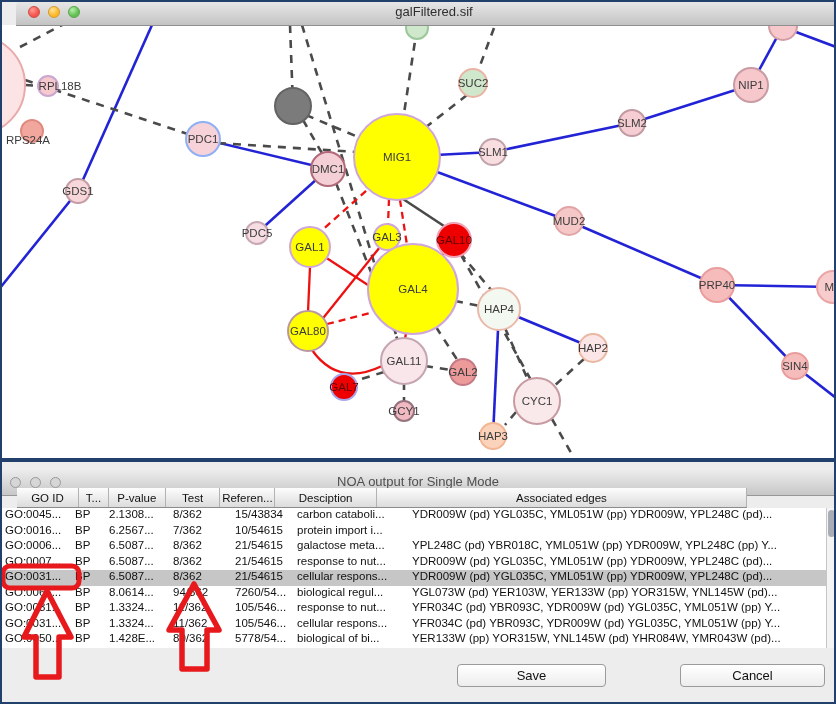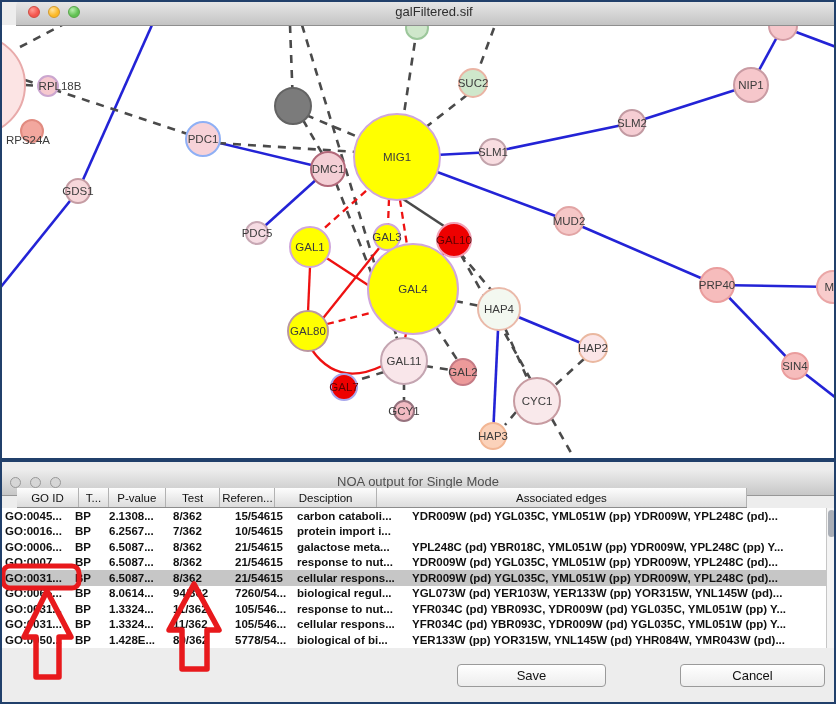--- a/index.html
+++ b/index.html
@@ -19,21 +19,21 @@
   .bwin{position:absolute;left:0;top:458px;width:836px;height:246px;background:#ededed;z-index:2;border-top:4px solid #21406b;}
   .titlebar2{position:absolute;left:0;top:8px;width:836px;height:25px;
     background:linear-gradient(#ececec,#d2d2d2 70%,#c7c7c7);border-bottom:1px solid #979797;}
   .tl2{position:absolute;top:7px;width:11px;height:11px;border-radius:50%;background:#d6d6d6;border:1px solid #989898;box-sizing:border-box;}
   .wtitle2{position:absolute;top:4px;left:0;width:100%;text-align:center;font-size:13px;color:#4f4f4f;}
   .thead{position:absolute;left:17px;top:26px;width:730px;height:19px;display:flex;
     background:linear-gradient(#fdfdfd,#dcdcdc);border-bottom:1px solid #8c8c8c;}
   .th{box-sizing:border-box;border-right:1px solid #b2b2b2;font-size:11.5px;color:#111;
      display:flex;align-items:center;justify-content:center;overflow:hidden;white-space:nowrap;}
   .tbody{position:absolute;left:0;top:46px;width:826px;height:140px;background:#fff;overflow:hidden;}
-  .trow{display:flex;height:15.5px;align-items:center;font-weight:bold;}
+  .trow{display:flex;height:15.5px;align-items:flex-start;}
   .trow.sel{background:#c6c6c6;}
   .td{box-sizing:border-box;padding-left:5px;font-size:11.5px;color:#111;
       overflow:hidden;white-space:nowrap;}
   .vsb{position:absolute;right:0;top:46px;width:10px;height:140px;background:#f4f4f4;border-left:1px solid #c6c6c6;box-sizing:border-box;}
   .vsb .thumb{position:absolute;left:1px;top:2px;width:7px;height:27px;border-radius:4px;background:#a9aeb6;}
   .bfoot{position:absolute;left:0;bottom:0;width:836px;height:52px;background:#ededed;}
   .mbtn{position:absolute;height:21px;border:1px solid #9a9a9a;border-radius:4px;
     background:linear-gradient(#ffffff,#ededed);font-size:13px;color:#111;
     display:flex;align-items:center;justify-content:center;font-family:"Liberation Sans",sans-serif;}
   #saveBtn{left:457px;top:8px;width:147px;}
@@ -183,21 +183,21 @@
       <div class="th" style="width: 62px;">Referen...</div>
       <div class="th" style="width: 115px;">Desciption</div>
       <div class="th" style="width: 419px;">Associated edges</div>
     </div>
   <div class="tbody" id="tbody">
       <div class="trow">
         <div class="td" style="width: 70px;">GO:0045...</div>
         <div class="td" style="width: 34px;">BP</div>
         <div class="td" style="width: 64px;">2.1308...</div>
         <div class="td" style="width: 62px;">8/362</div>
-        <div class="td" style="width: 62px;">15/54615</div>
+        <div class="td" style="width: 62px;">15/43834</div>
         <div class="td" style="width: 115px;">carbon cataboli...</div>
         <div class="td" style="width: 419px;">YDR009W (pd) YGL035C, YML051W (pp) YDR009W, YPL248C (pd)...</div>
       </div>
       <div class="trow">
         <div class="td" style="width: 70px;">GO:0016...</div>
         <div class="td" style="width: 34px;">BP</div>
         <div class="td" style="width: 64px;">6.2567...</div>
         <div class="td" style="width: 62px;">7/362</div>
         <div class="td" style="width: 62px;">10/54615</div>
         <div class="td" style="width: 115px;">protein import i...</div>

